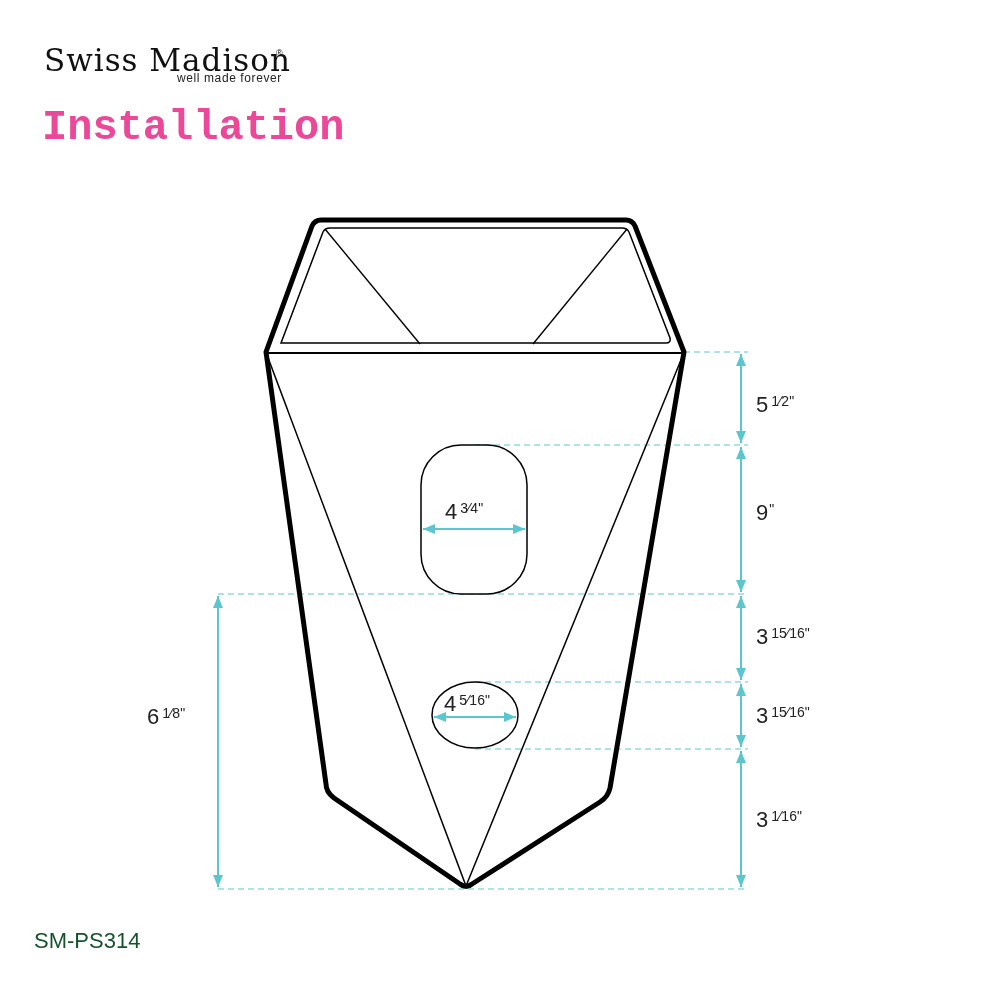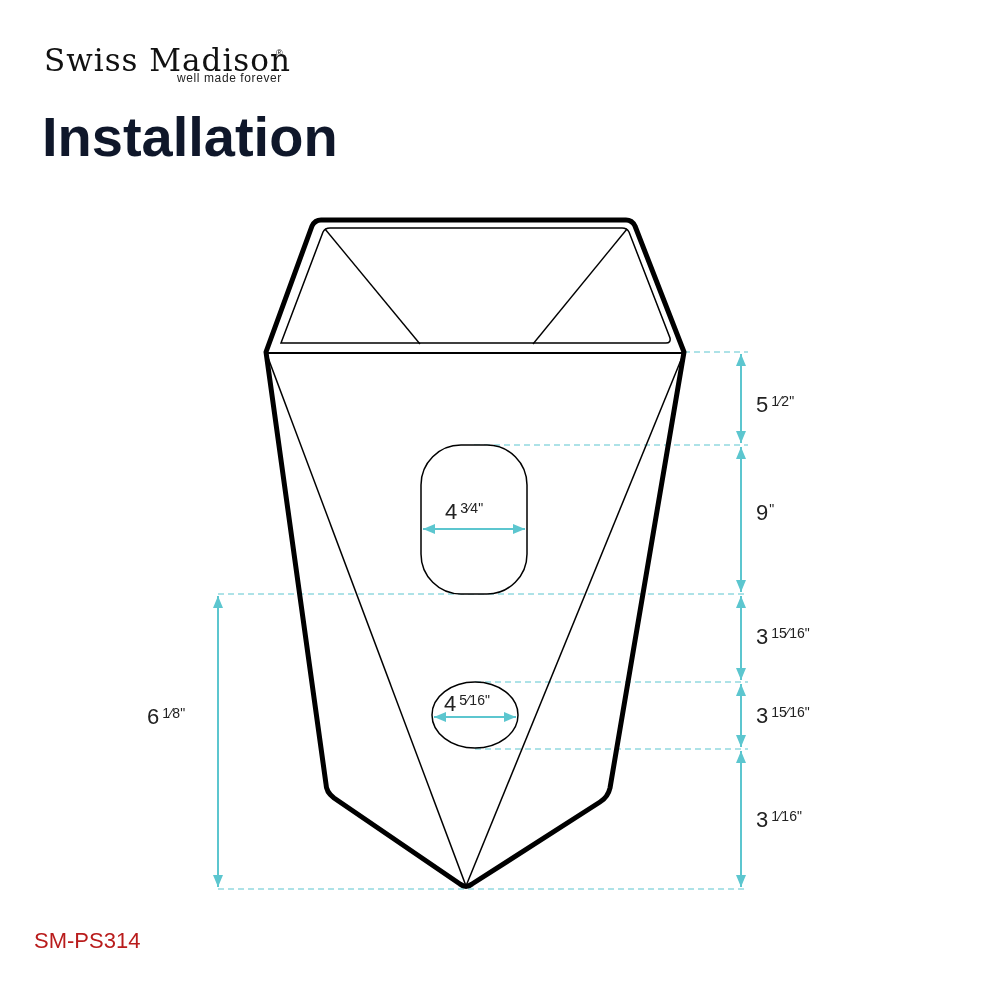--- a/index.html
+++ b/index.html
@@ -1,22 +1,22 @@
 <!DOCTYPE html>
 <html><head>
 <meta charset="utf-8">
 <style>
   html, body { margin:0; padding:0; background:#ffffff; }
   body { width:1000px; height:1000px; position:relative; overflow:hidden; font-family:"Liberation Sans", sans-serif; }
   .logo { position:absolute; left:44px; top:44px; width:250px; height:50px; }
   .logo-script { position:absolute; left:0; top:-2px; font-family:"DejaVu Serif", serif; font-size:31px; color:#111; letter-spacing:1px; white-space:nowrap; }
   .logo-reg { position:absolute; left:232px; top:4px; font-size:9px; color:#111; }
   .logo-tag { position:absolute; left:133px; top:27px; font-family:Liberation Sans, sans-serif; font-size:12px; color:#222; letter-spacing:0.6px; white-space:nowrap; }
-  .title { position:absolute; left:42px; top:104px; font-family:Liberation Sans, sans-serif; font-weight:bold; font-size:56px; color:#0f172a; letter-spacing:0px; white-space:nowrap; }
-  .model { position:absolute; left:34px; top:928px; font-family:"Liberation Sans", sans-serif; font-size:22px; color:#b91c1c; white-space:nowrap; }
+  .title { position:absolute; left:42px; top:104px; font-family:Liberation Mono, monospace; font-weight:bold; font-size:42px; color:#ec4899; letter-spacing:0px; white-space:nowrap; }
+  .model { position:absolute; left:34px; top:928px; font-family:"Liberation Sans", sans-serif; font-size:22px; color:#14532d; white-space:nowrap; }
   svg.drawing { position:absolute; left:0; top:0; width:1000px; height:1000px; }
   .dim-label { position:absolute; font-family:"Liberation Sans", sans-serif; font-size:22px; color:#222; white-space:nowrap; line-height:1; }
   .dim-label .frac { font-size:14px; position:relative; top:-6px; margin-left:3px; }
 </style>
 </head>
 <body>
 
 <div class="logo">
   <span class="logo-script">Swiss Madison</span>
   <span class="logo-reg">®</span>

